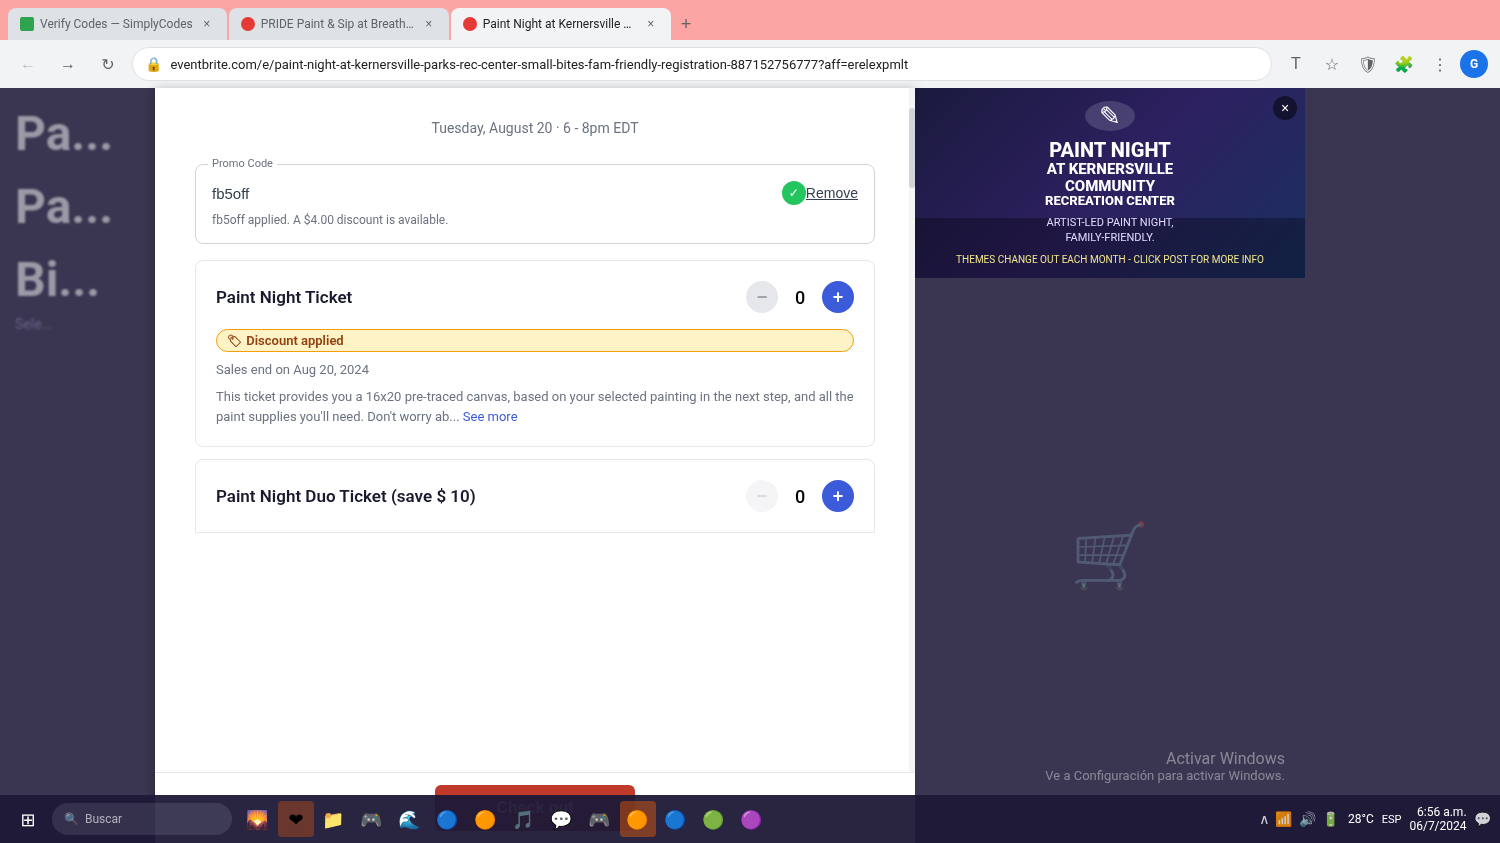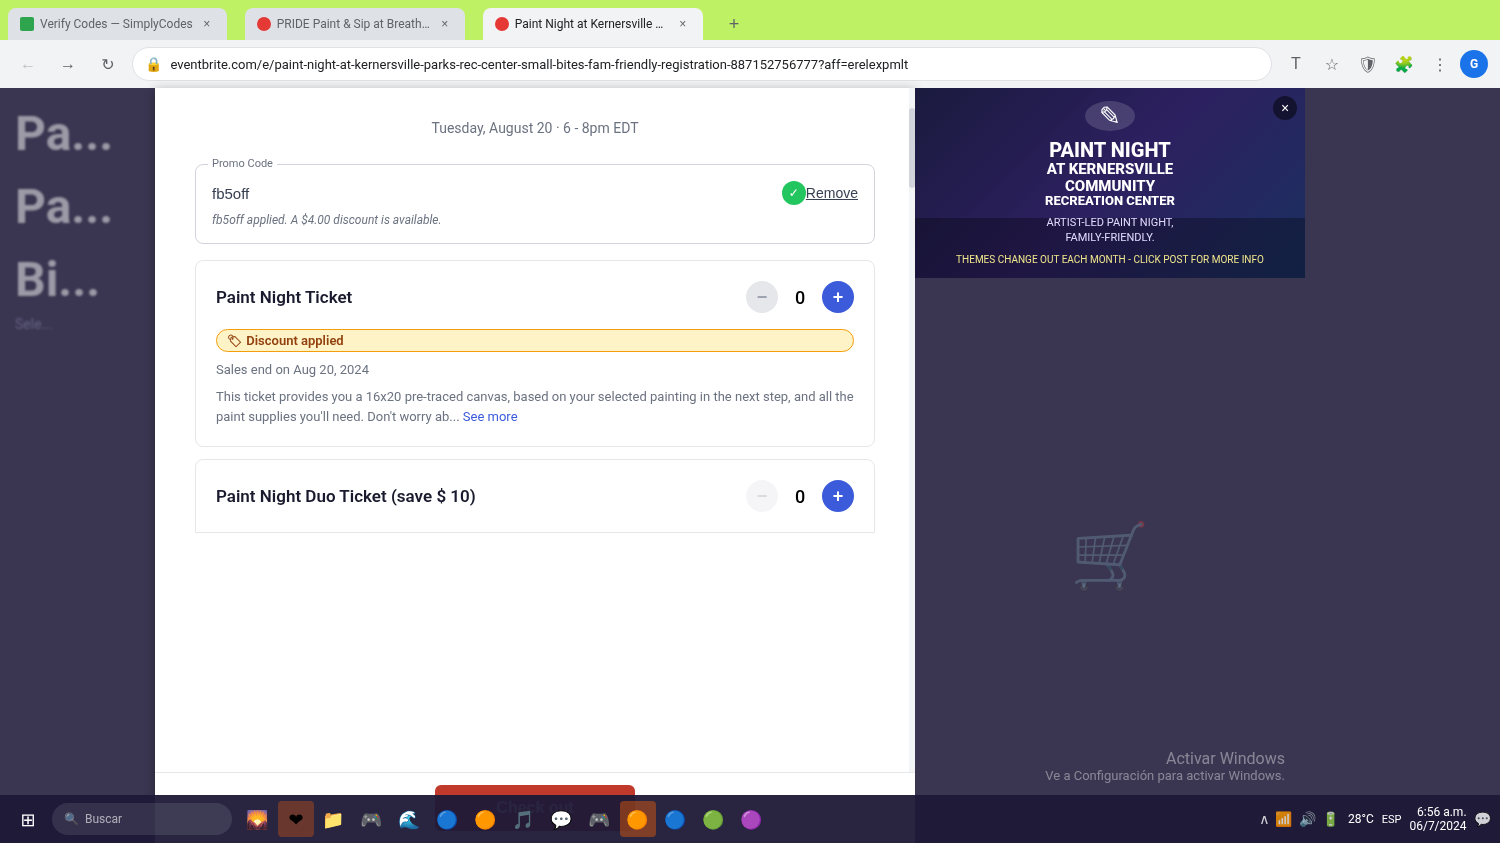--- a/index.html
+++ b/index.html
@@ -14,24 +14,24 @@
 
     
     .browser-chrome {
       background: #f1f3f4;
       width: 100%;
     }
 
     .tab-bar {
       display: flex;
       align-items: center;
-      background: #bef264;
+      background: #fca5a5;
       padding: 8px 8px 0 8px;
       height: 40px;
-      gap: 18px;
+      gap: 2px;
     }
 
     .tab-new-btn {
       background: none;
       border: none;
       font-size: 18px;
       color: #5f6368;
       cursor: pointer;
       padding: 4px 8px;
       border-radius: 50%;
@@ -272,21 +272,20 @@
       color: #374151;
       font-size: 14px;
       cursor: pointer;
       text-decoration: underline;
     }
 
     .promo-success-text {
       font-size: 12px;
       color: #6b7280;
       margin-top: 8px;
-      font-style: italic;
     }
 
     
     .ticket-card {
       border: 1px solid #e5e7eb;
       border-radius: 8px;
       padding: 20px;
       margin-bottom: 12px;
     }
 

